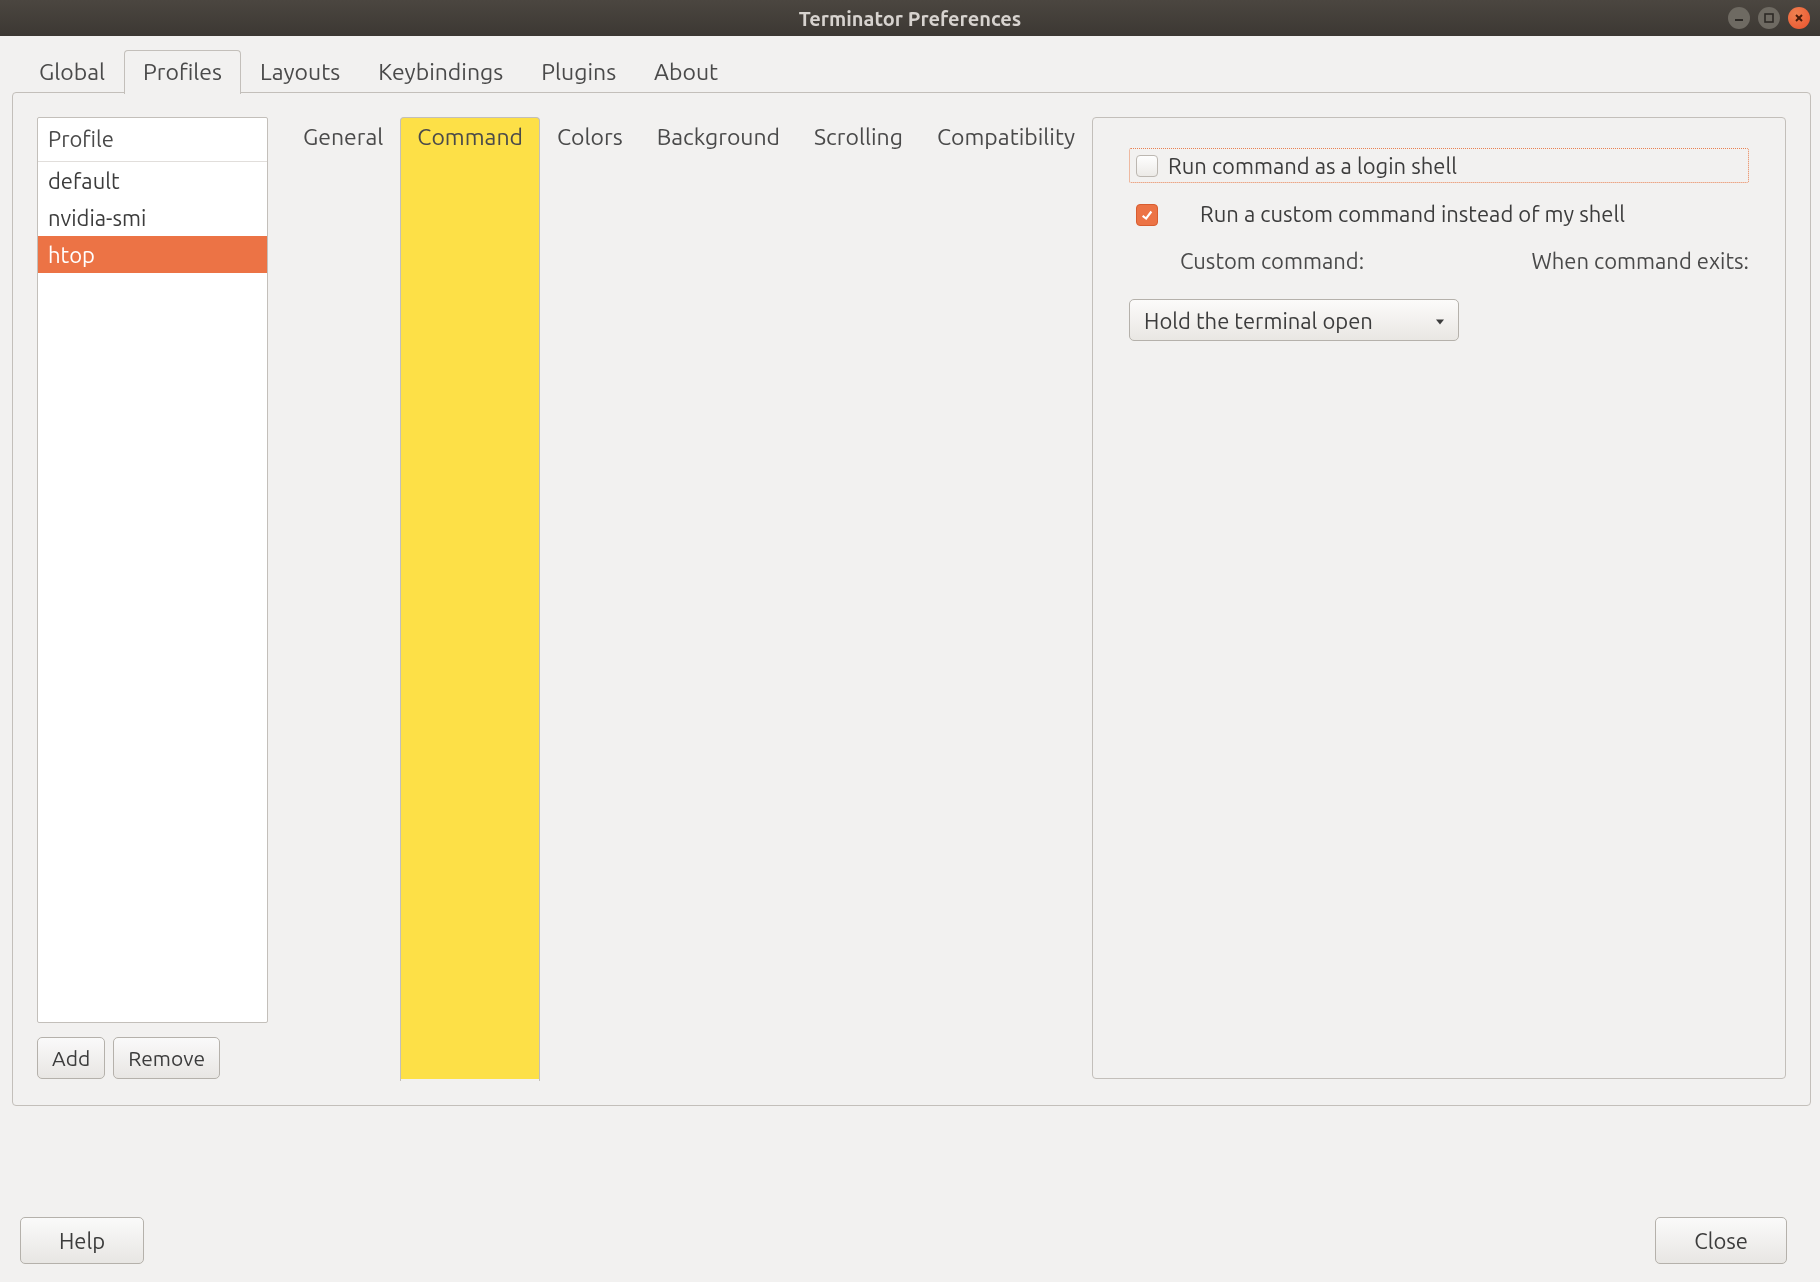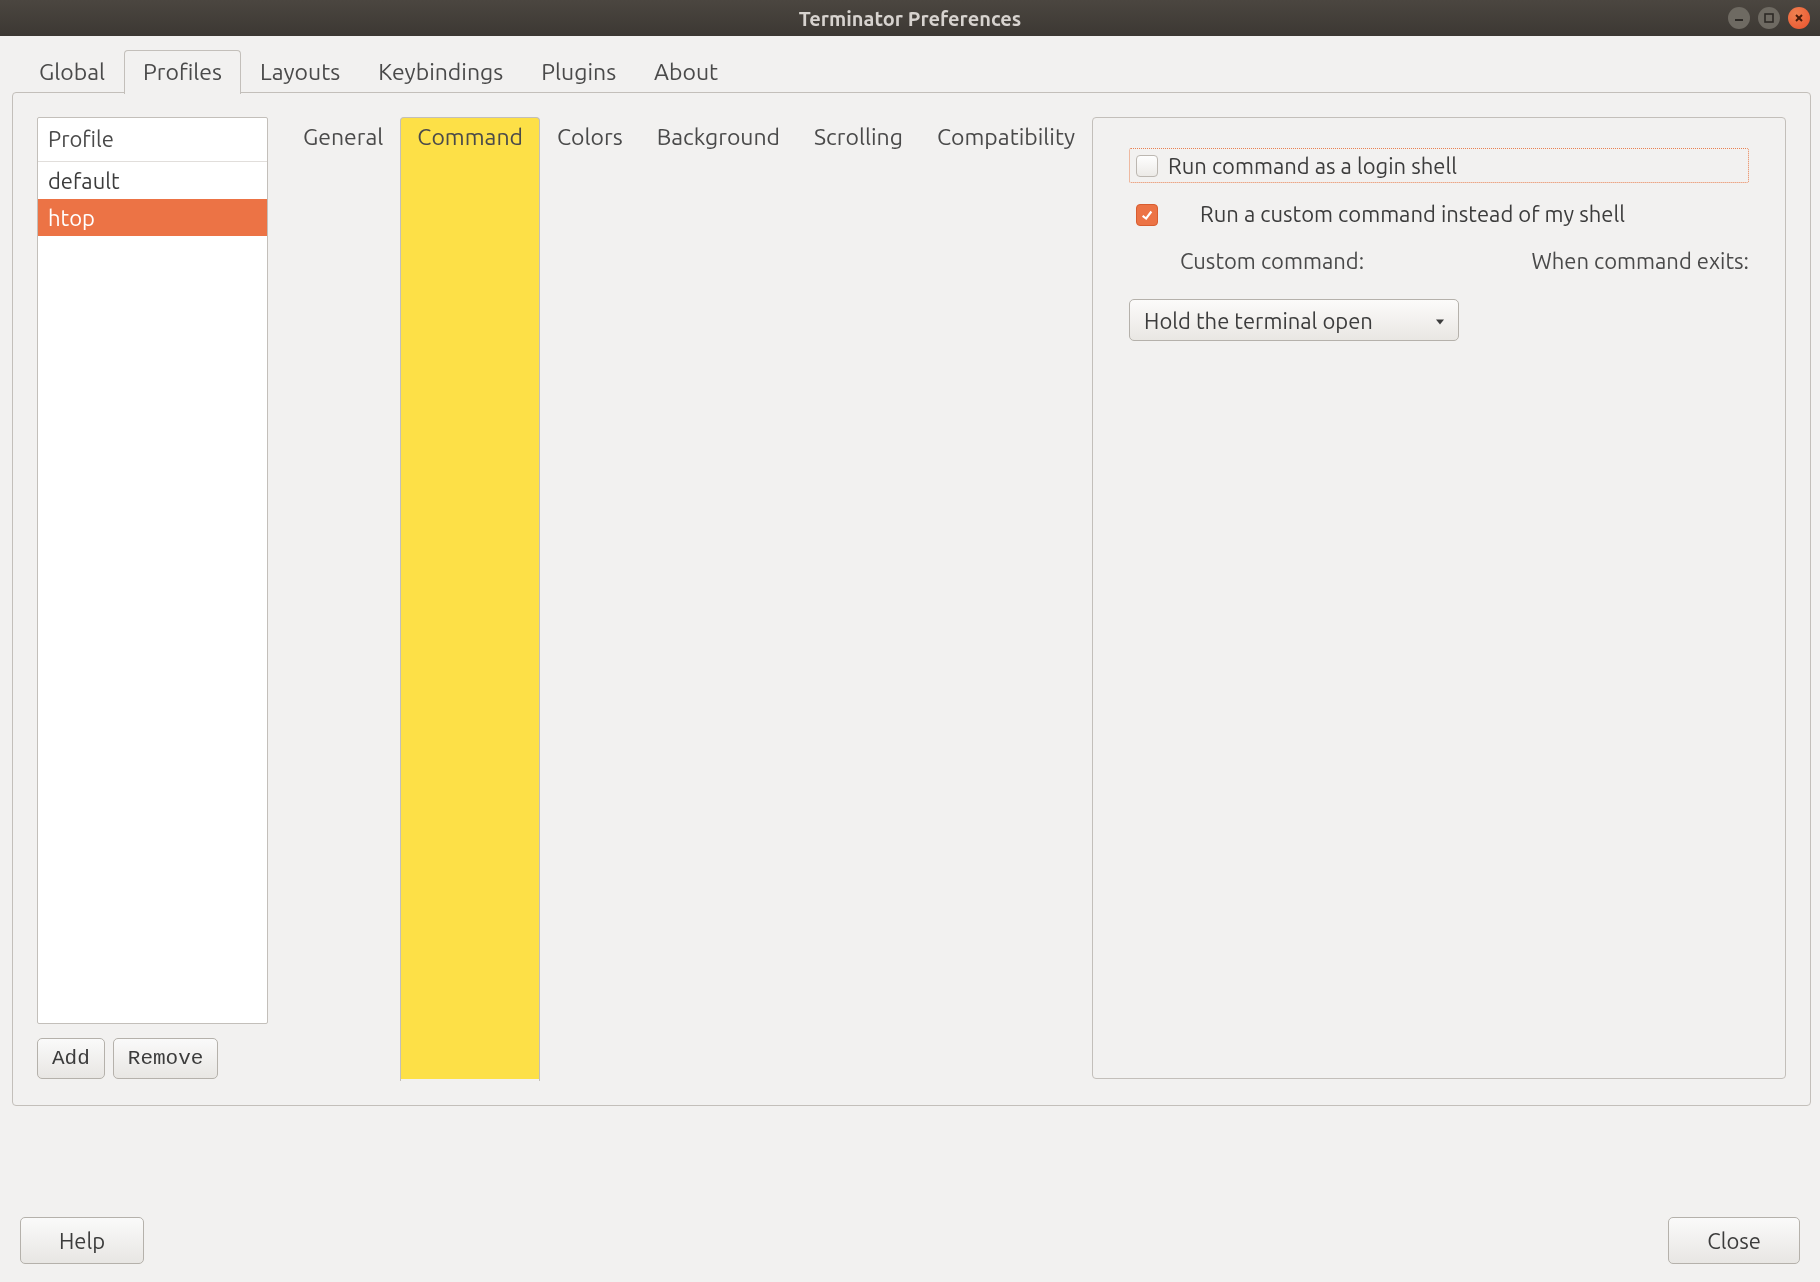--- a/index.html
+++ b/index.html
@@ -65,21 +65,21 @@
   font-size:22px; color:#4a4a4a;
   border-bottom:1px solid #e1dedb;
 }
 .listitem {
   padding:6px 10px;
   font-size:22px;
   cursor:pointer;
 }
 .listitem.selected { background:#ec7345; color:#fff; }
 
-.profbtns { display:flex; gap:8px; margin-top:14px;font-family:Liberation Mono, monospace; }
+.profbtns { display:flex; gap:8px; margin-top:14px; }
 .btn {
   background:linear-gradient(#fafafa,#e8e6e3);
   border:1px solid #b5b1ab; border-radius:5px;
   padding:8px 14px; font-size:21px; color:#3c3c3c; cursor:pointer;
 }
 
 
 .rightcol { flex:1; display:flex; }
 
 
@@ -141,21 +141,21 @@
   height:42px; min-width:330px;
   border:1px solid #b5b1ab; border-radius:5px;
   background:linear-gradient(#fcfbfa,#e9e7e3);
   padding:0 40px 0 14px;
   font-size:22px; color:#3c3c3c;
   display:flex; align-items:center; cursor:pointer;
 }
 .selectbtn .caret { position:absolute; right:12px; top:50%; transform:translateY(-50%); }
 
 
-.footer { position:absolute; bottom:18px; left:0; right:0; padding:0 20px; display:flex; justify-content:space-between; }
+.footer { position:absolute; bottom:18px; left:0; right:13px; padding:0 20px; display:flex; justify-content:space-between; }
 .footer .btn { padding:10px 38px; font-size:22px; }
 
 </style>
 </head>
 <body>
 
 <div class="titlebar">
   <span>Terminator Preferences</span>
   <div class="window-controls">
     <div class="wb min">
@@ -187,20 +187,21 @@
     <div class="maintab">Plugins</div>
     <div class="maintab">About</div>
   </div>
 
   <div class="panel">
 
     <div class="profcol">
       <div class="listbox">
         <div class="listhdr">Profile</div>
         <div class="listitem">default</div>
+        <div class="listitem">nvidia-smi</div>
         <div class="listitem selected">htop</div>
       </div>
       <div class="profbtns">
         <div class="btn">Add</div>
         <div class="btn">Remove</div>
       </div>
     </div>
 
     <div class="rightcol">
       <div class="subtabs">

